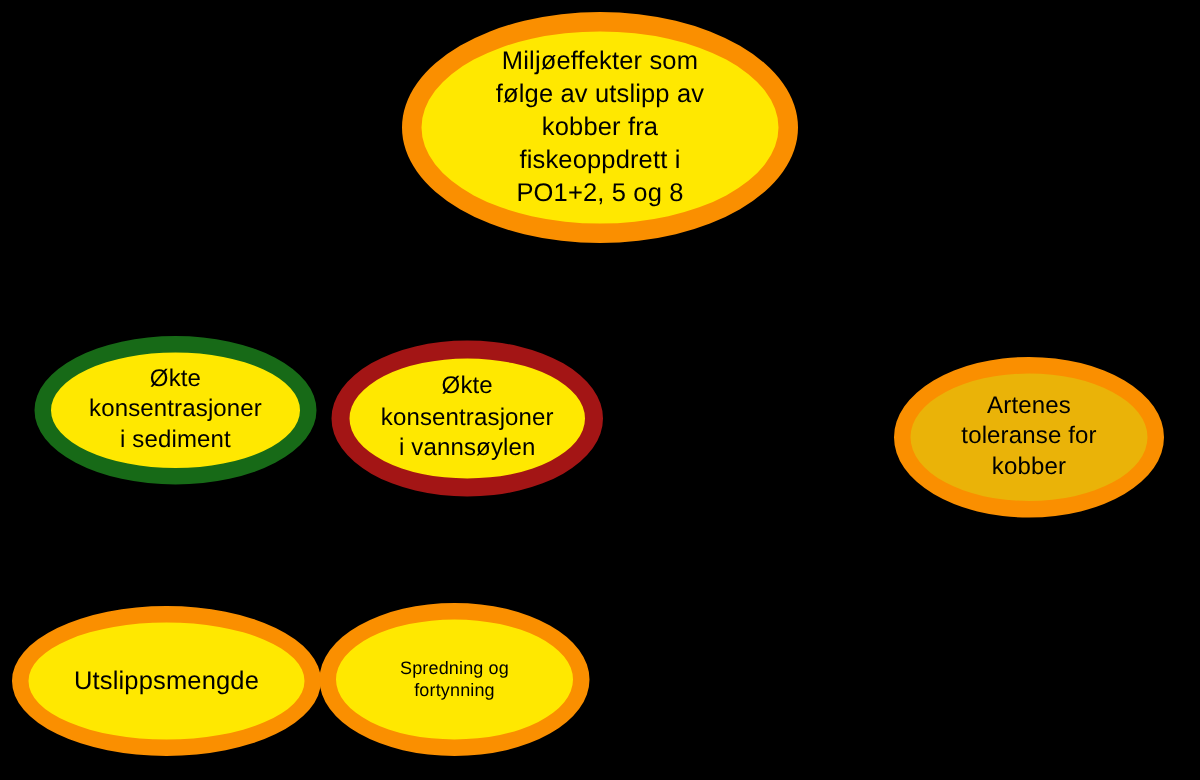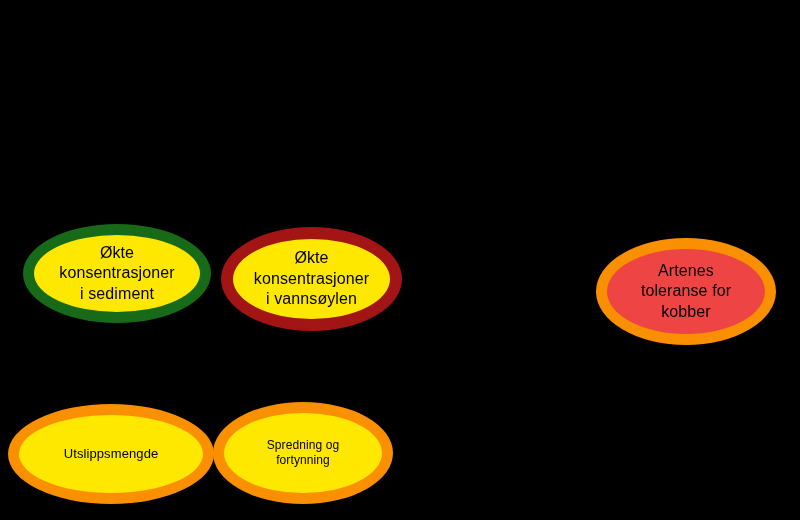--- a/index.html
+++ b/index.html
@@ -60,49 +60,56 @@
     left: 596px; top: 238px;
     width: 180px; height: 107px;
     border-width: 11px;
     font-size: 16px; line-height: 1.28;
   }
   
   .node--utslippsmengde {
     left: 8px; top: 404px;
     width: 206px; height: 100px;
     border-width: 11px;
-    font-size: 13px; line-height: 1.28;
+    font-size: 17px; line-height: 1.28;
   }
   .node--spredning {
     left: 213px; top: 402px;
     width: 180px; height: 102px;
     border-width: 11px;
     font-size: 12px; line-height: 1.28;
   }
 </style>
 </head>
 <body>
 
 <div class="canvas" style="background-color: rgb(0, 0, 0);">
 
+  <div class="node node--effects" style="border-color: rgb(250, 143, 0); background-color: rgb(255, 232, 0);">
+    <span class="node-label">Miljøeffekter som
+følge av utslipp av
+kobber fra
+fiskeoppdrett i
+PO1+2, 5 og 8</span>
+  </div>
 
   <div class="node node--sediment" style="border-color: rgb(23, 106, 23); background-color: rgb(255, 232, 0);">
     <span class="node-label">Økte
 konsentrasjoner
 i sediment</span>
   </div>
 
   <div class="node node--vannsoylen" style="border-color: rgb(163, 21, 21); background-color: rgb(255, 232, 0);">
     <span class="node-label">Økte
 konsentrasjoner
 i vannsøylen</span>
   </div>
 
 
-  <div class="node node--artenes" style="border-color: rgb(250, 143, 0); background-color: #ef4444;">
+  <div class="node node--artenes" style="border-color: rgb(250, 143, 0); background-color: #eab308;">
     <span class="node-label">Artenes
 toleranse for
 kobber</span>
   </div>
 
   <div class="node node--utslippsmengde" style="border-color: rgb(250, 143, 0); background-color: rgb(255, 232, 0);">
     <span class="node-label">Utslippsmengde</span>
   </div>
 
   <div class="node node--spredning" style="border-color: rgb(250, 143, 0); background-color: rgb(255, 232, 0);">

